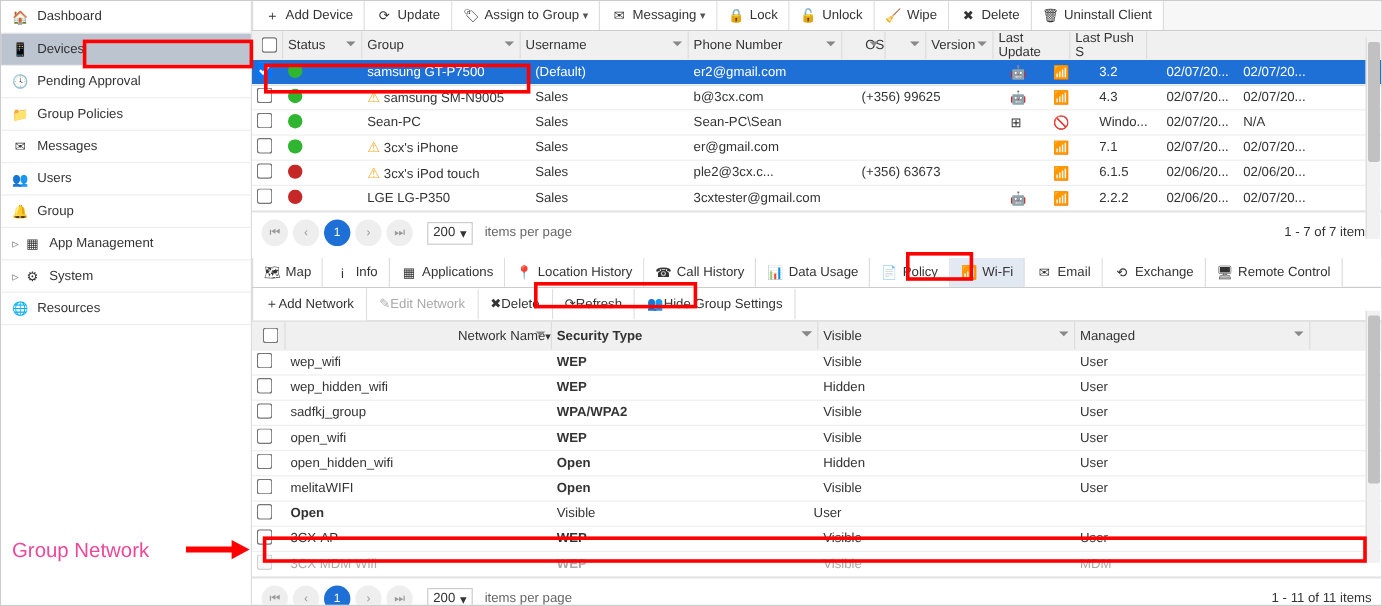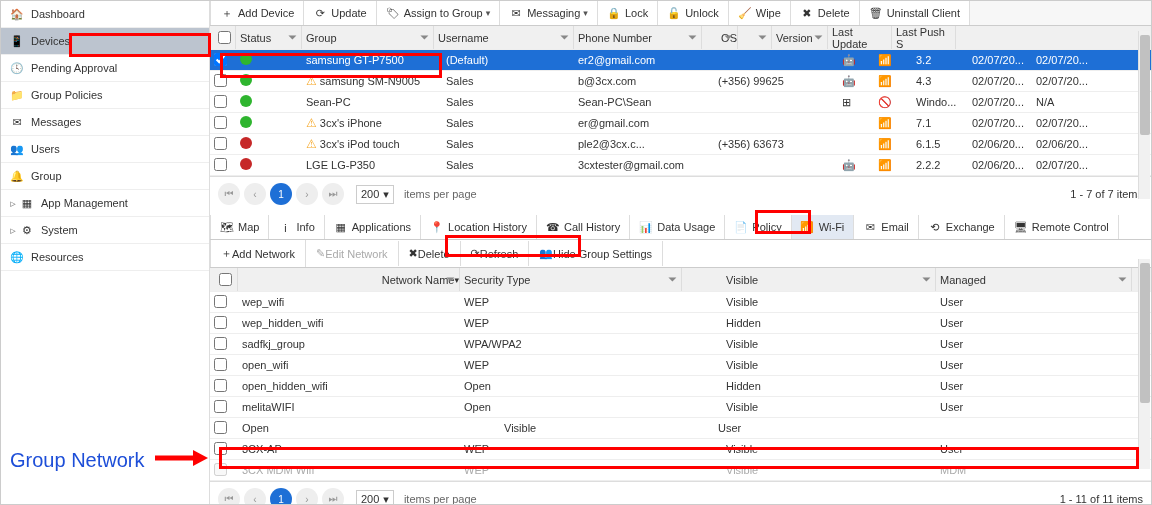--- a/index.html
+++ b/index.html
@@ -12,21 +12,21 @@
   .side-item.active { background:#bcc4cf; }
   .side-item .icon { width:16px; height:14px; margin-right:6px; display:flex; align-items:center; justify-content:center; }
   .chev { display:inline-block; width:8px; text-align:center; color:#888; margin-right:2px;}
 
   
   .hl-devices { position:absolute; left:68px; top:32px; width:142px; height:24px; border:3px solid #ff0000; pointer-events:none; z-index:50;}
   .hl-row1 { position:absolute; left:219px; top:52px; width:222px; height:25px; border:3px solid #ff0000; pointer-events:none; z-index:50;}
   .hl-wifi { position:absolute; left:754px; top:209px; width:56px; height:24px; border:3px solid #ff0000; pointer-events:none; z-index:50;}
   .hl-hgs { position:absolute; left:444px; top:234px; width:136px; height:22px; border:3px solid #ff0000; pointer-events:none; z-index:50;}
   .hl-grouprow { position:absolute; left:218px; top:446px; width:920px; height:22px; border:3px solid #ff0000; pointer-events:none; z-index:50;}
-  .annot { position:absolute; left:9px; top:448px; color:#1d4ed8; font-size:20px; font-family: Arial;}
+  .annot { position:absolute; left:9px; top:448px; color:#ec4899; font-size:17px; font-family: Arial;}
   .arrow { position:absolute; left:152px; top:447px; z-index:50;}
 
   
   .main { flex:1; display:flex; flex-direction:column; min-width:0; }
 
   
   .toolbar { display:flex; align-items:center; border-bottom:1px solid #ccc; background:#f7f7f7;}
   .toolbar .btn { display:flex; align-items:center; padding:6px 9px; border-right:1px solid #ddd; cursor:pointer; background:#fff;}
   .toolbar .btn:first-child { border-left:1px solid #ddd;}
   .toolbar .btn .icon { width:14px; height:12px; margin-right:4px; display:flex; align-items:center; justify-content:center;}
@@ -40,21 +40,21 @@
   .grid-row .cell { padding-left:4px; white-space:nowrap; overflow:hidden; text-overflow:ellipsis;}
   .filter { position:absolute; right:3px; top:5px; width:10px; height:10px; color:#888;}
   .grid-row.sel { background:#1e6fd6; color:#fff;}
   .dot { width:12px; height:12px; border-radius:50%; display:inline-block;}
   .dot.green{background:#2fb52f;} .dot.red{background:#c62828;}
   .warn { color:#f5a623; font-size:12px;}
 
   .c-chk{width:26px;justify-content:center!important;} .c-status{width:66px;} .c-name{width:140px;} .c-group{width:132px;} .c-user{width:140px;} .c-phone{width:128px;} .c-os{width:36px;justify-content:flex-end;padding-left:0!important;} .c-blank{width:34px;padding-left:0!important;} .c-ver{width:56px;} .c-upd{width:64px;} .c-push{width:64px;}
 
   
-  .w-chk{width:28px;justify-content:center!important;} .w-name{width:222px;justify-content:flex-end;} .w-sec{width:222px;} .w-vis{width:214px;margin-left:40px;} .w-man{width:196px;}
+  .w-chk{width:28px;justify-content:center!important;} .w-name{width:222px;justify-content:flex-end;} .w-sec{width:222px;font-weight:bold;} .w-vis{width:214px;} .w-man{width:196px;}
 
   
   .pager { display:flex; align-items:center; padding:6px 8px; border-top:1px solid #ddd; justify-content:space-between;}
   .pager-left{display:flex;align-items:center;gap:4px;}
   .pg-btn{width:22px;height:22px;border-radius:50%;display:flex;align-items:center;justify-content:center;background:#eee;color:#999;cursor:pointer;font-size:10px;}
   .pg-btn.active{background:#1e6fd6;color:#fff;}
   .pg-sel{margin-left:8px;border:1px solid #ccc;padding:2px 4px;display:flex;align-items:center;gap:4px;}
 
   
   .tabbar{display:flex;align-items:center;border-bottom:1px solid #ccc;background:#fff;margin-top:4px;}

